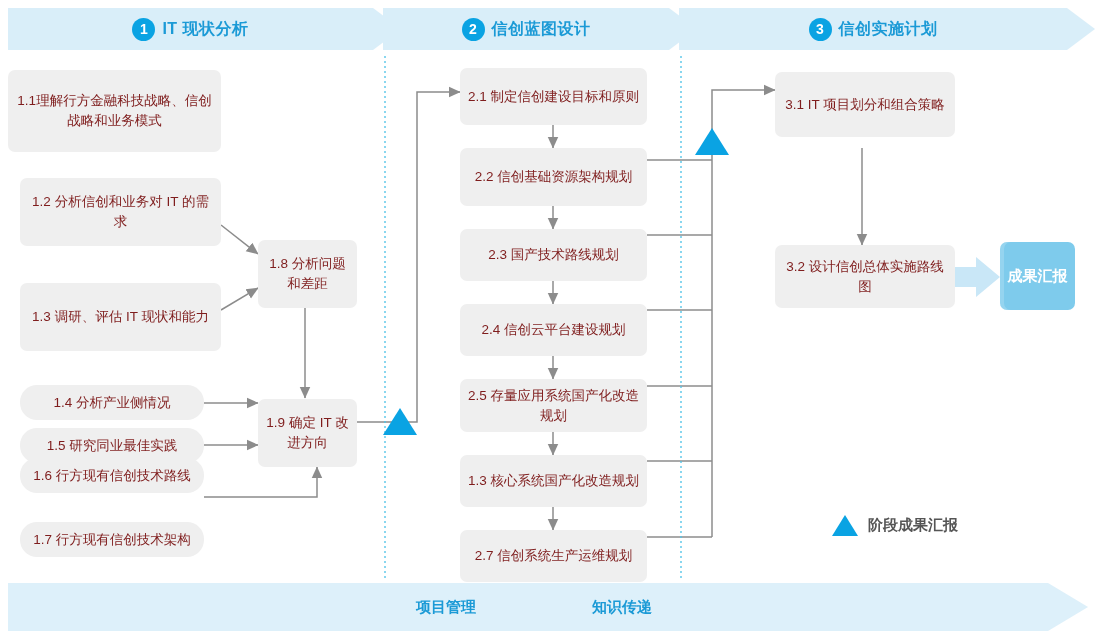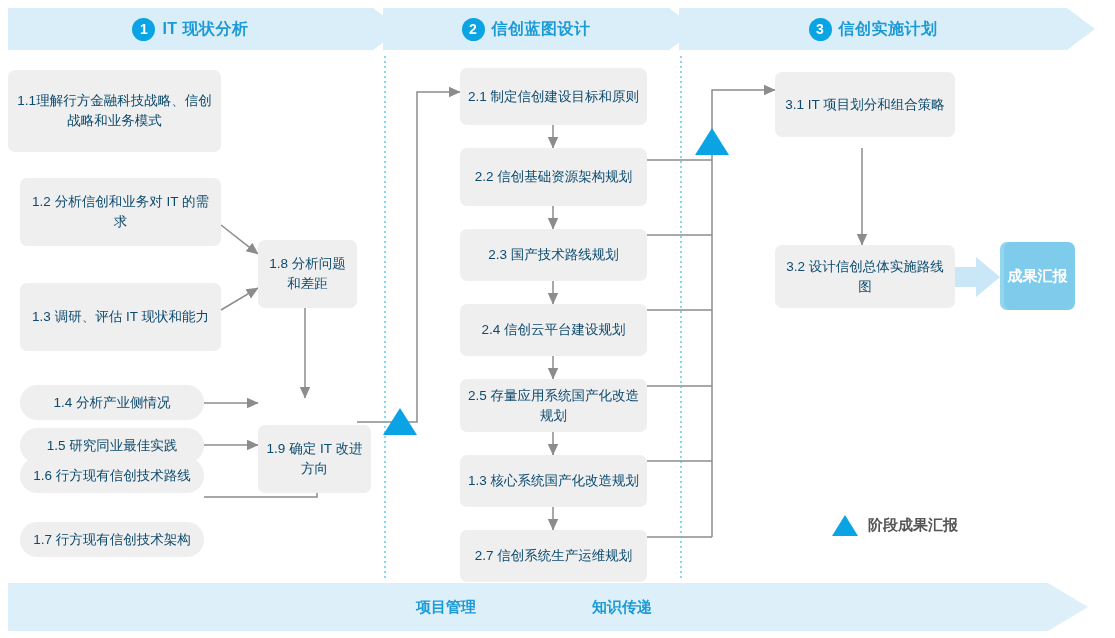--- a/index.html
+++ b/index.html
@@ -19,21 +19,21 @@
   
   .bottom-band{position:absolute;left:8px;top:583px;width:1040px;height:48px;background:#ddf0fa;}
   .bottom-tip{position:absolute;left:1048px;top:583px;width:0;height:0;
               border-top:24px solid transparent;border-bottom:24px solid transparent;
               border-left:40px solid #ddf0fa;}
   .bottom-lbl{position:absolute;top:583px;height:48px;display:flex;align-items:center;
               color:#1b9ad6;font-weight:bold;font-size:15px;}
 
   
   .box{position:absolute;background:#efefef;border-radius:7px;display:flex;
-       align-items:center;justify-content:center;text-align:center;color:#0c4a6e;
+       align-items:center;justify-content:center;text-align:center;color:#7f1d1d;
        font-size:13.5px;line-height:1.45;padding:12px 6px;box-sizing:border-box;}
   .box.pill{border-radius:17px;}
   .result-box{position:absolute;background:#7ecbec;border-radius:7px;display:flex;
        align-items:center;justify-content:center;text-align:center;color:#ffffff;
        font-weight:bold;font-size:15px;line-height:1.35;
        box-shadow:inset 4px 0 0 rgba(255,255,255,.18);}
 
   
   #wires{position:absolute;left:0;top:0;width:1115px;height:638px;pointer-events:none;}
 
@@ -126,21 +126,21 @@
   </svg>
 
   <div class="box" style="left:8px;top:70px;width:213px;height:82px;">1.1理解行方金融科技战略、信创战略和业务模式</div>
   <div class="box" style="left:20px;top:178px;width:201px;height:68px;">1.2 分析信创和业务对 IT 的需求</div>
   <div class="box" style="left:20px;top:283px;width:201px;height:68px;">1.3 调研、评估 IT 现状和能力</div>
   <div class="box pill" style="left:20px;top:385px;width:184px;height:35px;">1.4 分析产业侧情况</div>
   <div class="box pill" style="left:20px;top:428px;width:184px;height:35px;">1.5 研究同业最佳实践</div>
   <div class="box pill" style="left:20px;top:458px;width:184px;height:35px;">1.6 行方现有信创技术路线</div>
   <div class="box pill" style="left:20px;top:522px;width:184px;height:35px;">1.7 行方现有信创技术架构</div>
   <div class="box" style="left:258px;top:228px;width:99px;height:68px;margin-top:12px;">1.8 分析问题和差距</div>
-  <div class="box" style="left:258px;top:399px;width:113px;height:68px;margin-top:26px;">1.9 确定 IT 改进方向</div>
+  <div class="box" style="left:258px;top:399px;width:99px;height:68px;">1.9 确定 IT 改进方向</div>
 
   <div class="box" style="left:460px;top:68px;width:187px;height:57px;">2.1 制定信创建设目标和原则</div>
   <div class="box" style="left:460px;top:148px;width:187px;height:58px;">2.2 信创基础资源架构规划</div>
   <div class="box" style="left:460px;top:229px;width:187px;height:52px;">2.3 国产技术路线规划</div>
   <div class="box" style="left:460px;top:304px;width:187px;height:52px;">2.4 信创云平台建设规划</div>
   <div class="box" style="left:460px;top:379px;width:187px;height:53px;">2.5 存量应用系统国产化改造规划</div>
   <div class="box" style="left:460px;top:455px;width:187px;height:52px;">1.3 核心系统国产化改造规划</div>
   <div class="box" style="left:460px;top:530px;width:187px;height:52px;">2.7 信创系统生产运维规划</div>
 
   <div class="box" style="left:775px;top:72px;width:180px;height:65px;">3.1 IT 项目划分和组合策略</div>

